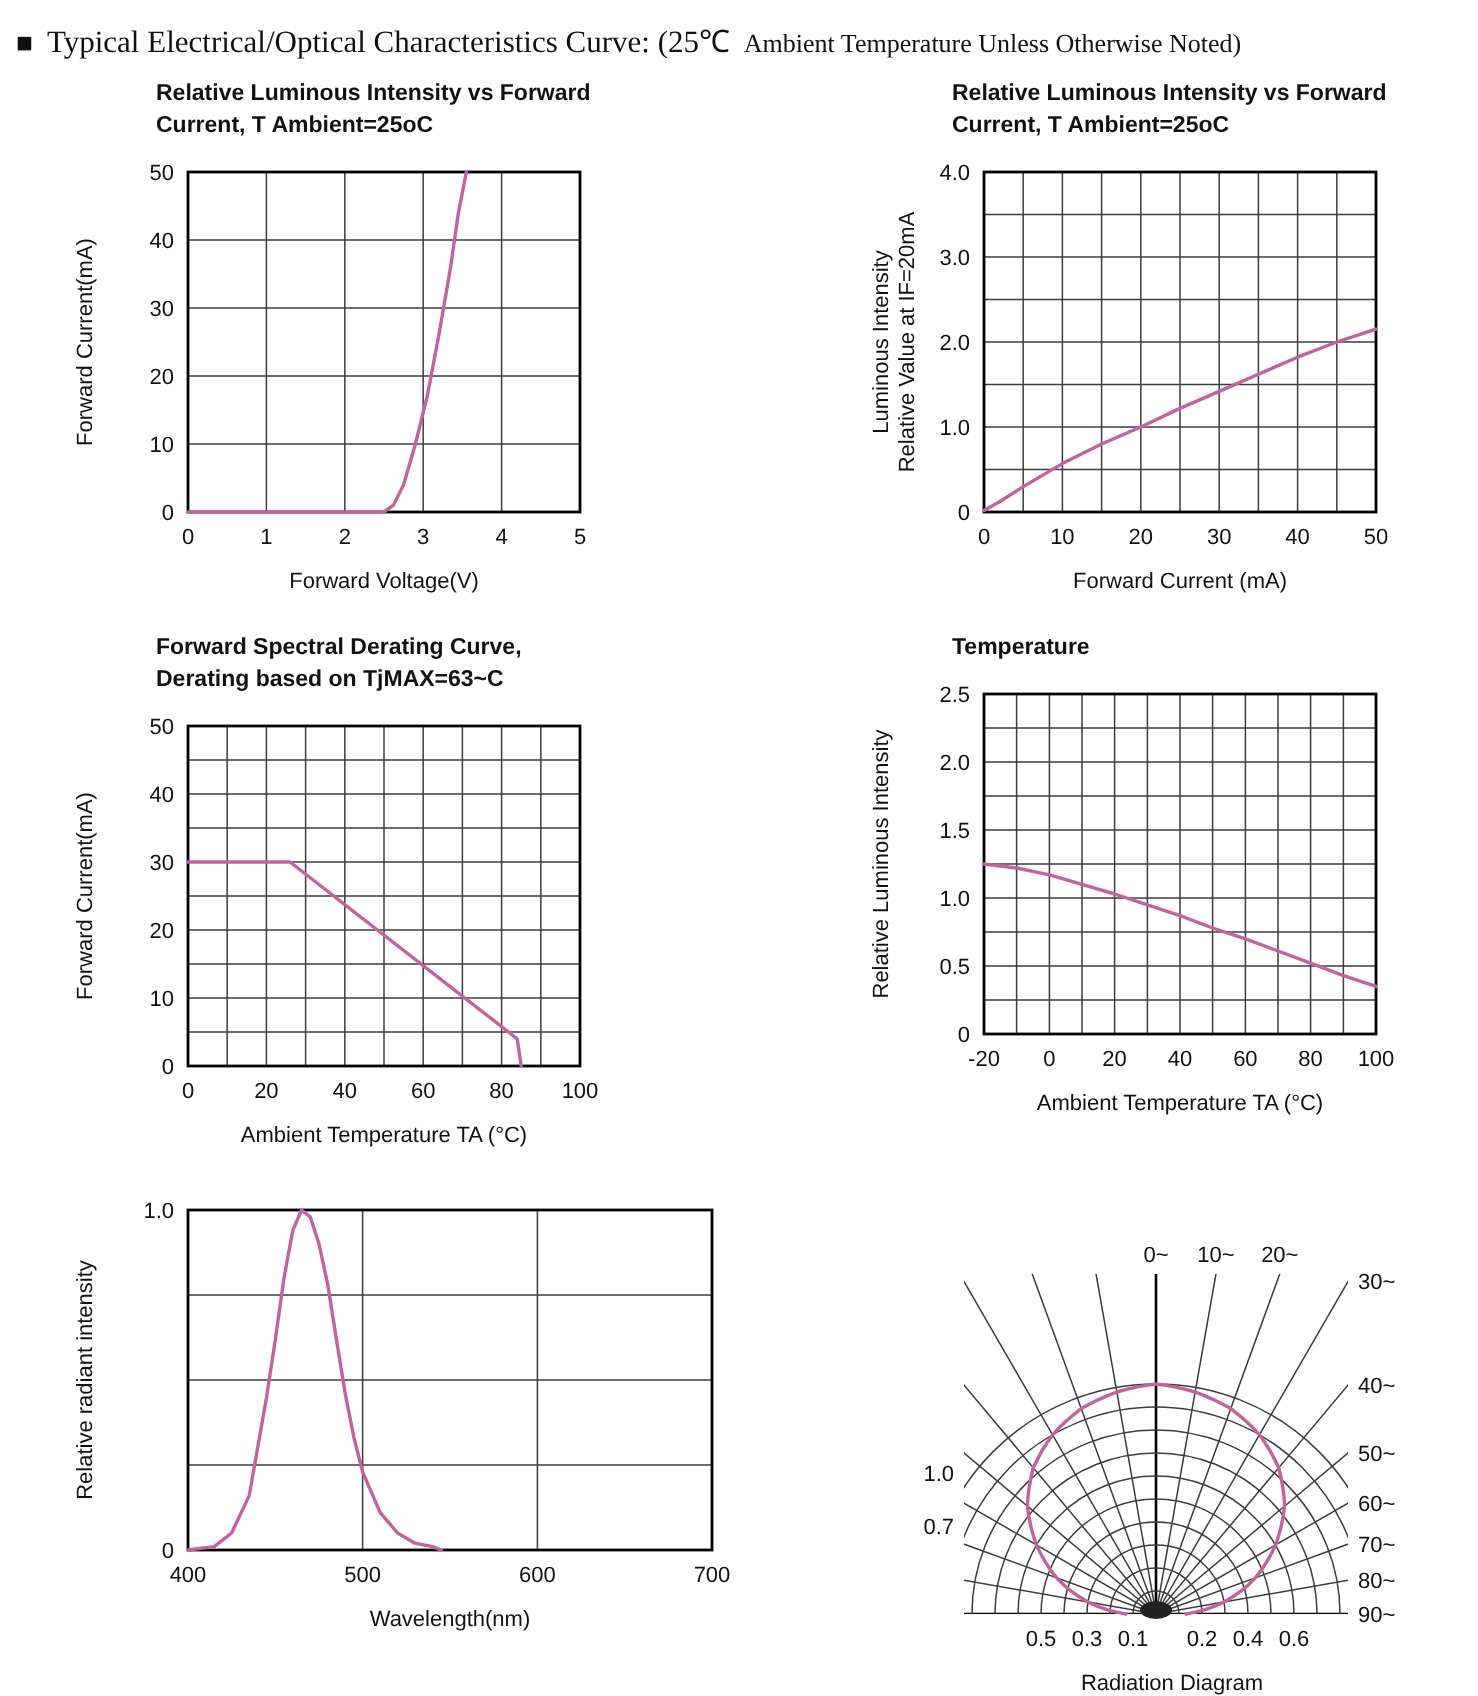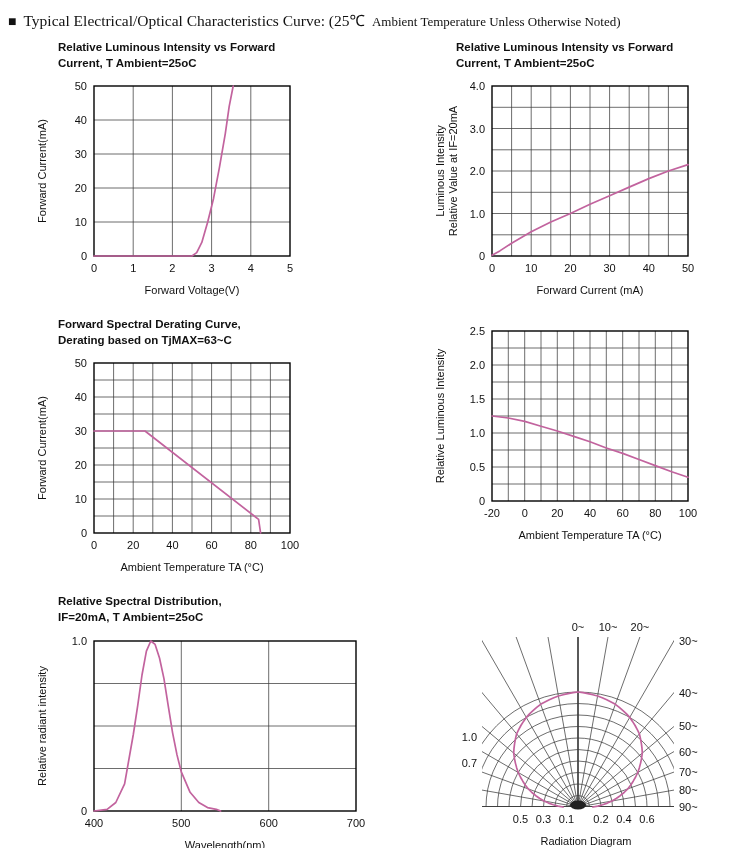--- a/index.html
+++ b/index.html
@@ -18,21 +18,21 @@
   .header .normal{font-size:13px;white-space:nowrap}
   .charts{
     display:grid;
     grid-template-columns:372px 1fr;
     column-gap:26px;row-gap:14px;
     padding:6px 8px 0 30px;
   }
   figure.chart{display:block}
   .chart-title{
     font-size:11.5px;font-weight:bold;line-height:1.4;
-    margin:0 0 3px 28px;
+    margin:0 0 3px 48px;
   }
   .chart-title div:empty{display:none}
   .plot{line-height:0}
   .polar-fig{margin-top:16px}
   svg text{font-family:"Liberation Sans",sans-serif;fill:#111}
   .tick{font-size:11px}
   .axis{font-size:11px}
   .grid{stroke:#3c3c3c;stroke-width:0.75;fill:none}
   .frame{fill:none;stroke:#000;stroke-width:1.4}
   .frame-line{stroke:#000;stroke-width:1.3;fill:none}
@@ -161,20 +161,21 @@
           <text x="57.0" y="50.0" text-anchor="end" class="tick">40</text>
           <text x="57.0" y="16.0" text-anchor="end" class="tick">50</text>
           <path class="curve" d="M64.0 80.0 L115.0 80.0 L228.6 168.4 L230.6 182.0"></path>
           <text x="162.0" y="220.0" text-anchor="middle" class="axis">Ambient Temperature TA (°C)</text>
           <text transform="translate(16 97) rotate(-90)" text-anchor="middle" class="axis">Forward Current(mA)</text>
         </svg></div>
   </figure>
 
   <figure class="chart">
     <div class="chart-title">
+      <div>Temperature</div>
     </div>
     <div class="plot"><svg width="276" height="228" viewBox="0 0 276 228">
           <line x1="80.3" y1="12" x2="80.3" y2="182" class="grid"></line>
           <line x1="96.7" y1="12" x2="96.7" y2="182" class="grid"></line>
           <line x1="113.0" y1="12" x2="113.0" y2="182" class="grid"></line>
           <line x1="129.3" y1="12" x2="129.3" y2="182" class="grid"></line>
           <line x1="145.7" y1="12" x2="145.7" y2="182" class="grid"></line>
           <line x1="162.0" y1="12" x2="162.0" y2="182" class="grid"></line>
           <line x1="178.3" y1="12" x2="178.3" y2="182" class="grid"></line>
           <line x1="194.7" y1="12" x2="194.7" y2="182" class="grid"></line>
@@ -204,24 +205,20 @@
           <text x="57.0" y="84.0" text-anchor="end" class="tick">1.5</text>
           <text x="57.0" y="50.0" text-anchor="end" class="tick">2.0</text>
           <text x="57.0" y="16.0" text-anchor="end" class="tick">2.5</text>
           <path class="curve" d="M64.0 97.0 L80.3 99.0 L96.7 102.4 L113.0 107.2 L129.3 112.0 L145.7 117.4 L162.0 122.8 L178.3 129.0 L194.7 134.4 L211.0 140.5 L227.3 146.6 L243.7 152.8 L260.0 158.2"></path>
           <text x="162.0" y="220.0" text-anchor="middle" class="axis">Ambient Temperature TA (°C)</text>
           <text transform="translate(16 97) rotate(-90)" text-anchor="middle" class="axis">Relative Luminous Intensity</text>
         </svg></div>
   </figure>
 
   <figure class="chart">
-    <div class="chart-title">
-      <div>Relative Spectral Distribution,</div>
-      <div>IF=20mA, T Ambient=25oC</div>
-    </div>
     <div class="plot"><svg width="342" height="228" viewBox="0 0 342 228">
           <line x1="151.3" y1="12" x2="151.3" y2="182" class="grid"></line>
           <line x1="238.7" y1="12" x2="238.7" y2="182" class="grid"></line>
           <line x1="64" y1="139.5" x2="326" y2="139.5" class="grid"></line>
           <line x1="64" y1="97.0" x2="326" y2="97.0" class="grid"></line>
           <line x1="64" y1="54.5" x2="326" y2="54.5" class="grid"></line>
           <rect x="64" y="12" width="262" height="170" class="frame"></rect>
           <text x="64.0" y="198.0" text-anchor="middle" class="tick">400</text>
           <text x="151.3" y="198.0" text-anchor="middle" class="tick">500</text>
           <text x="238.7" y="198.0" text-anchor="middle" class="tick">600</text>

